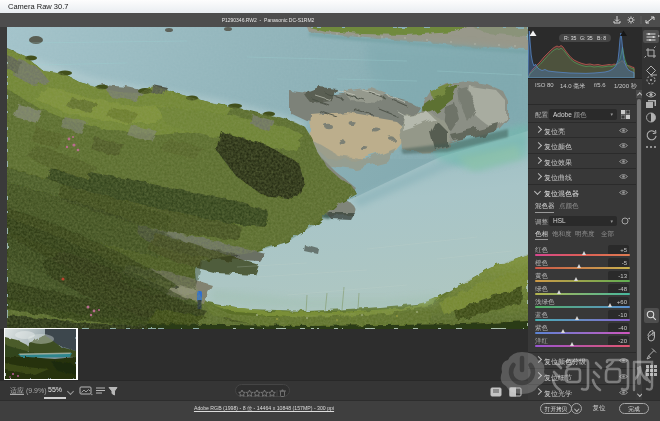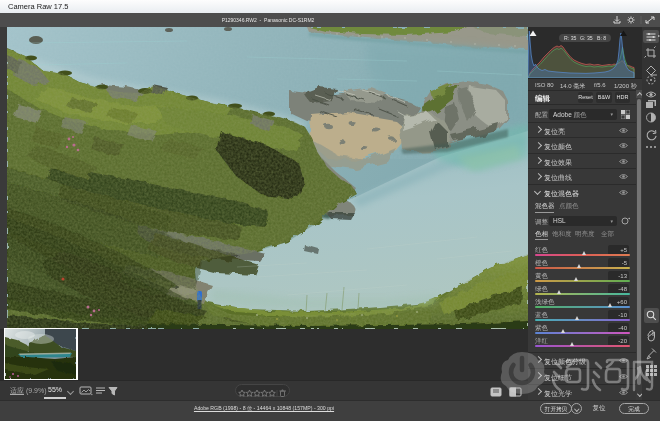--- a/index.html
+++ b/index.html
@@ -24,21 +24,21 @@
 .pbtn{position:absolute;height:11px;background:#2d2d2d;border-radius:2px;color:#e0e0e0;font-size:5.5px;text-align:center;line-height:11px;overflow:hidden;}
 .inset{position:absolute;background:#2a2a2a;border-radius:2px;color:#cfcfcf;font-size:6.5px;}
 .slab{position:absolute;font-size:6.5px;color:#b4b4b4;}
 .sval{position:absolute;width:21px;height:10px;background:#2a2a2a;border-radius:2px;color:#c8c8c8;font-size:6px;text-align:right;line-height:10px;padding-right:2px;box-sizing:border-box;}
 .trk{position:absolute;left:7px;width:95px;height:2.5px;border-radius:1.5px;}
 .th{position:absolute;top:-3px;width:0;height:0;border-left:2.8px solid transparent;border-right:2.8px solid transparent;border-bottom:4.5px solid #d8d8d8;}
 .stab{position:absolute;font-size:6.5px;color:#8f8f8f;}
 .stab.on{color:#dedede;}
 </style></head>
 <body>
-<div class="abs" id="titlebar">Camera Raw 17.5</div>
+<div class="abs" id="titlebar">Camera Raw 30.7</div>
 <div class="abs" id="toolbar"></div>
 <svg class="abs" style="left:610px;top:13px" width="50" height="14" viewBox="0 0 50 14">
 <g stroke="#d8d8d8" stroke-width="1" fill="none">
 <path d="M7,3 V8 M5,6.5 L7,8.5 L9,6.5 M4,8 V10 H10 V8"></path>
 </g>
 <g stroke="#d8d8d8" stroke-width=".9" fill="none">
 <circle cx="21" cy="7" r="2"></circle>
 <path d="M21,3.4 V4.6 M21,9.4 V10.6 M17.4,7 H18.6 M23.4,7 H24.6 M18.45,4.45 L19.3,5.3 M22.7,8.7 L23.55,9.55 M23.55,4.45 L22.7,5.3 M19.3,8.7 L18.45,9.55"></path>
 </g>
 <line x1="31" y1="3" x2="31" y2="11" stroke="#5e5e5e" stroke-width="1"></line>
@@ -381,26 +381,20 @@
 <text x="52" y="13" font-size="5.2" fill="#dcdcdc" font-family="Liberation Sans">G: 35</text>
 <text x="69" y="13" font-size="5.2" fill="#dcdcdc" font-family="Liberation Sans">B: 8</text>
 </svg>
 <div class="abs" style="left:108px;top:0;width:6px;height:51px;background:#2b2b2b"></div>
 <div class="abs" style="left:0;top:51px;width:114px;height:12px;background:#373737;border-top:1px solid #252525;box-sizing:border-box;font-size:6px;color:#c9c9c9;">
 <span class="abs" style="left:7px;top:3px">ISO 80</span>
       <span class="abs" style="left:32px;top:3px">14.0 毫米</span>
       <span class="abs" style="left:66px;top:3px">f/5.6</span>
       <span class="abs" style="left:86px;top:3px">1/200 秒</span>
     </div>
-<div class="abs" style="left:0;top:63px;width:108px;height:13px;border-top:1px solid #2a2a2a;">
-<span class="abs" style="left:7px;top:3px;font-size:7.5px;font-weight:bold;color:#ededed">编辑</span>
-<span class="pbtn" style="left:50px;top:1px;width:15px;">Reset</span>
-<span class="pbtn" style="left:68px;top:1px;width:16px;">B&amp;W</span>
-<span class="pbtn" style="left:87px;top:1px;width:15px;">HDR</span>
-    </div>
 <div class="abs" style="left:0;top:76.5px;width:108px;height:18px;border-top:1px solid #2a2a2a;">
 <span class="abs" style="left:7px;top:6px;font-size:6.5px;color:#b8b8b8">配置</span>
 <span class="inset" style="left:21px;top:4px;width:68px;height:11px;line-height:11px;"><span style="color:#d8d8d8;padding-left:4px">Adobe</span> <span style="color:#9a9a9a">颜色</span><span style="position:absolute;right:4px;top:0;color:#999;font-size:5px">▾</span></span>
 <svg class="abs" style="left:93px;top:5px" width="9" height="9" viewBox="0 0 9 9">
         <rect x="0" y="0" width="4" height="4" fill="#c8c8c8"></rect>
         <rect x="5" y="0" width="4" height="4" fill="none" stroke="#989898" stroke-width=".8"></rect>
         <rect x="0" y="5" width="4" height="4" fill="none" stroke="#989898" stroke-width=".8"></rect>
         <rect x="5" y="5" width="4" height="4" fill="#c8c8c8"></rect>
       </svg>
     </div>

